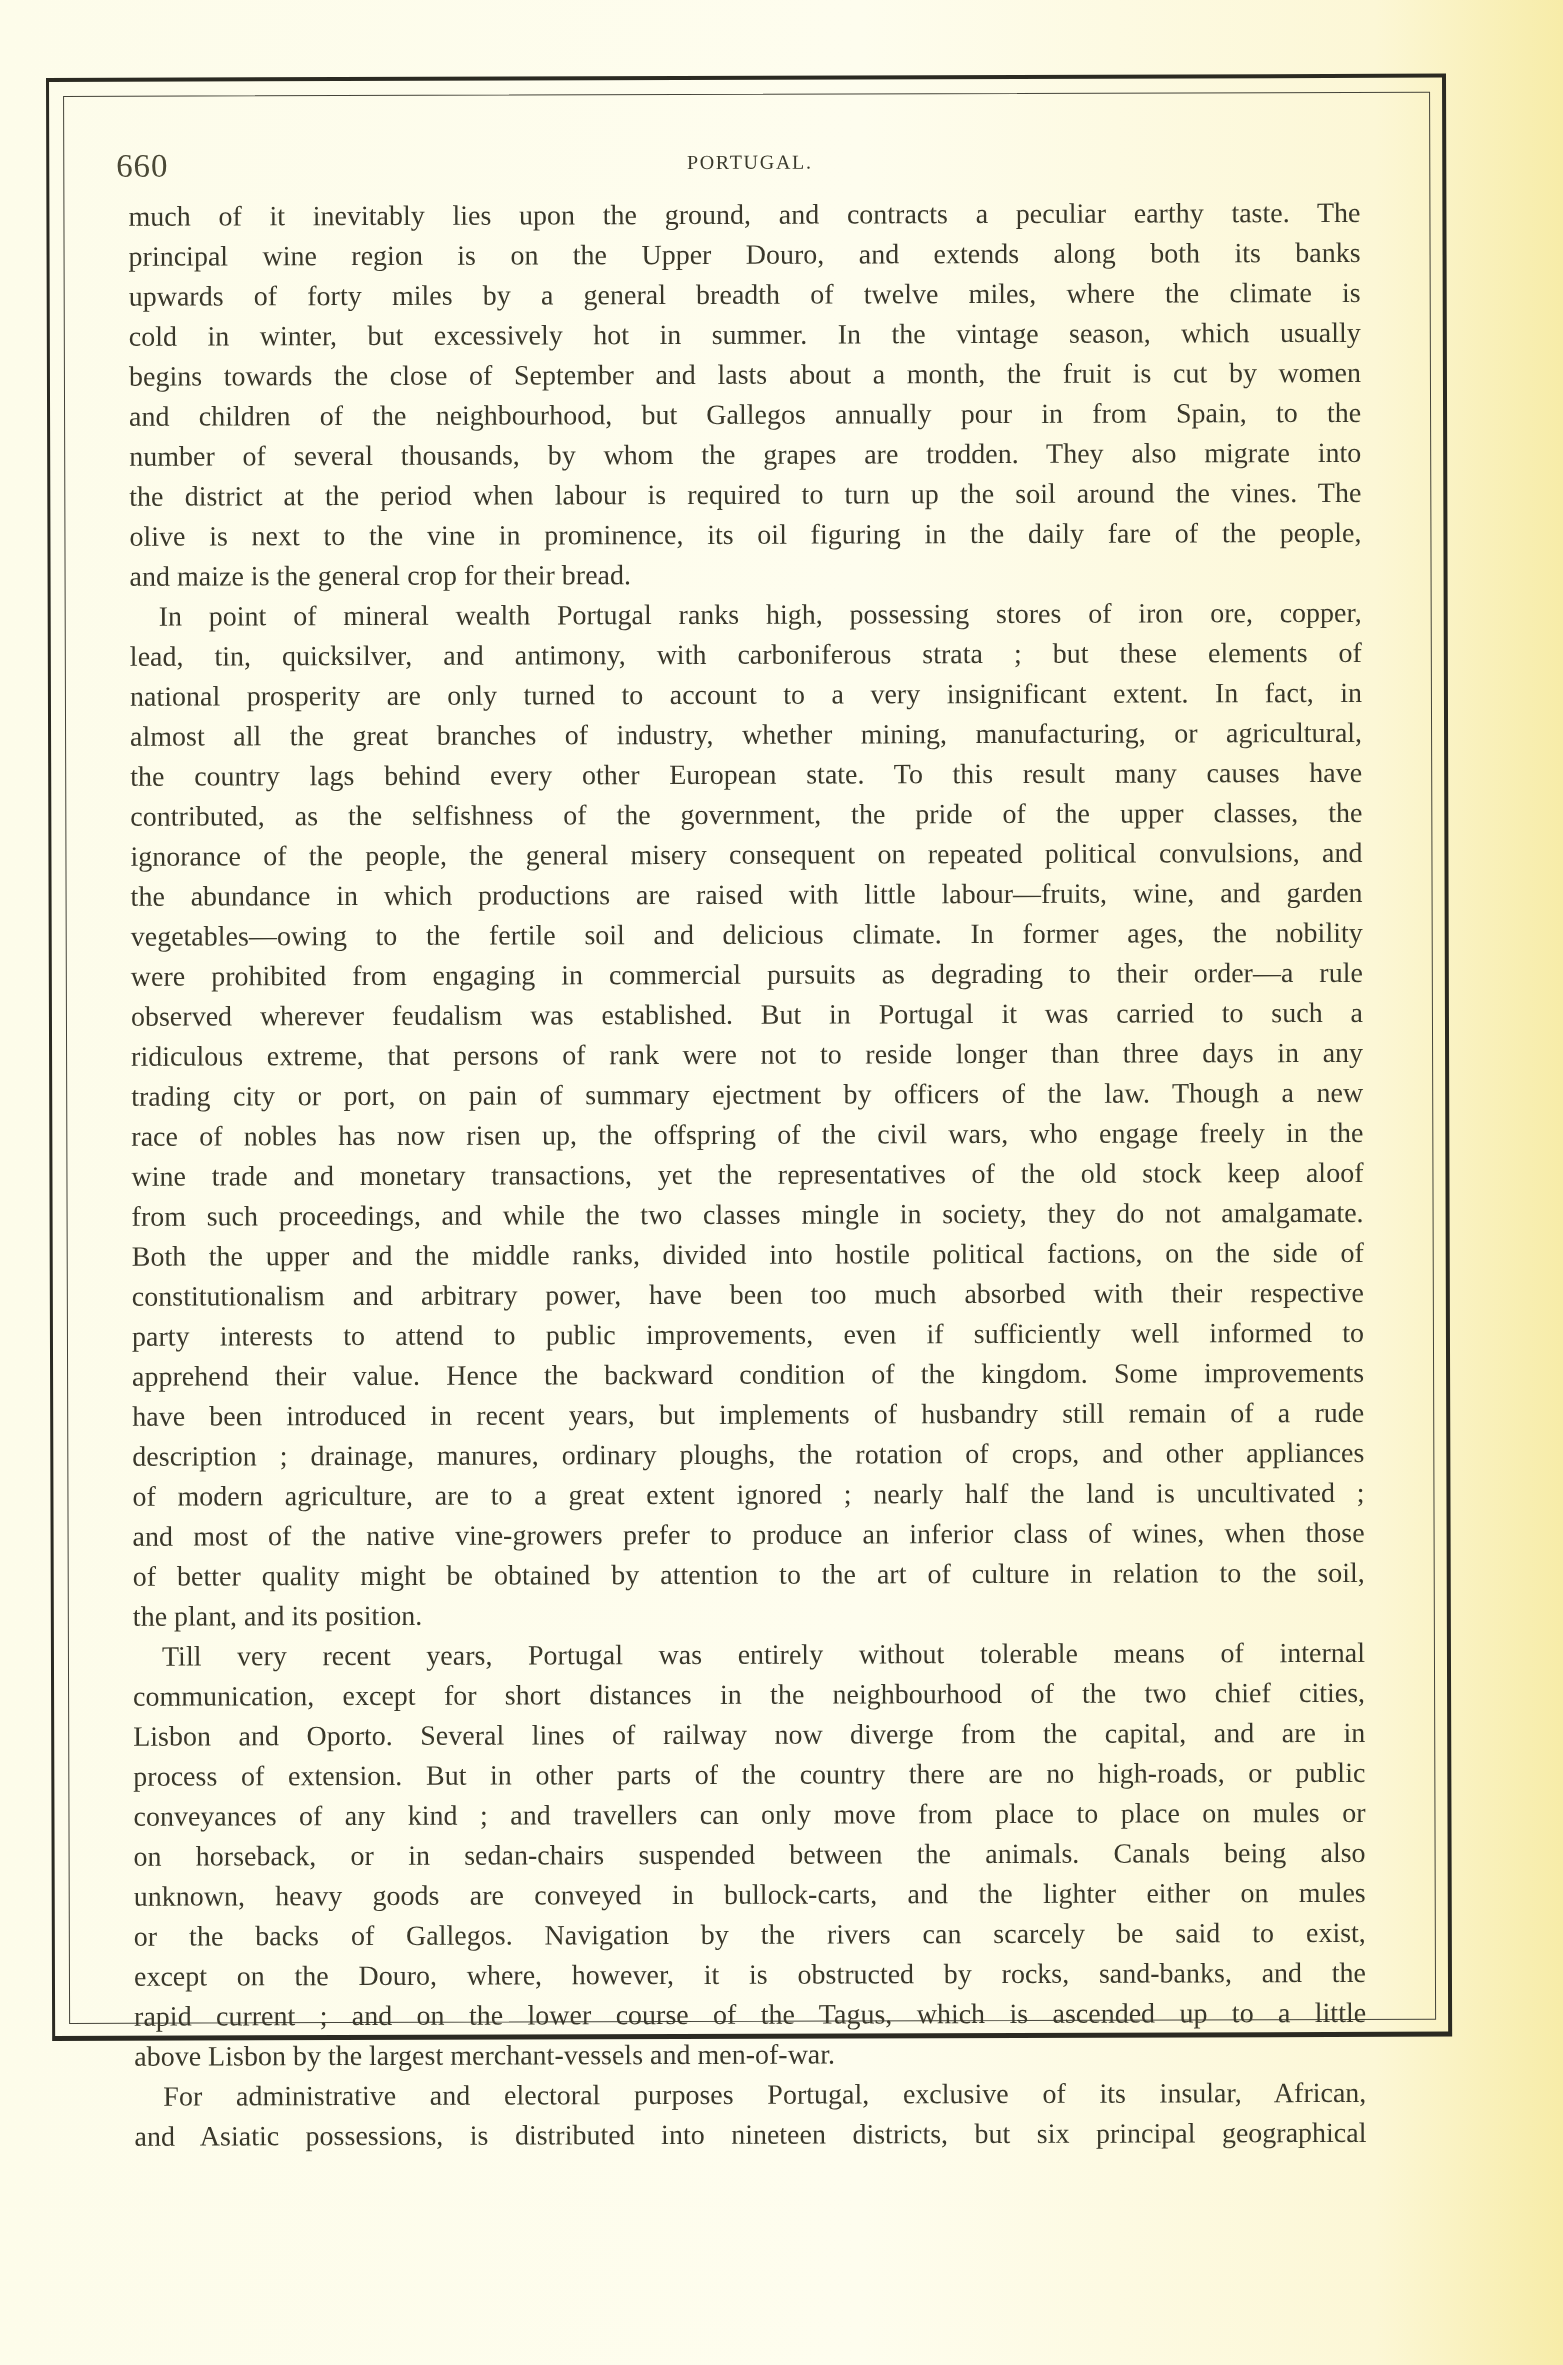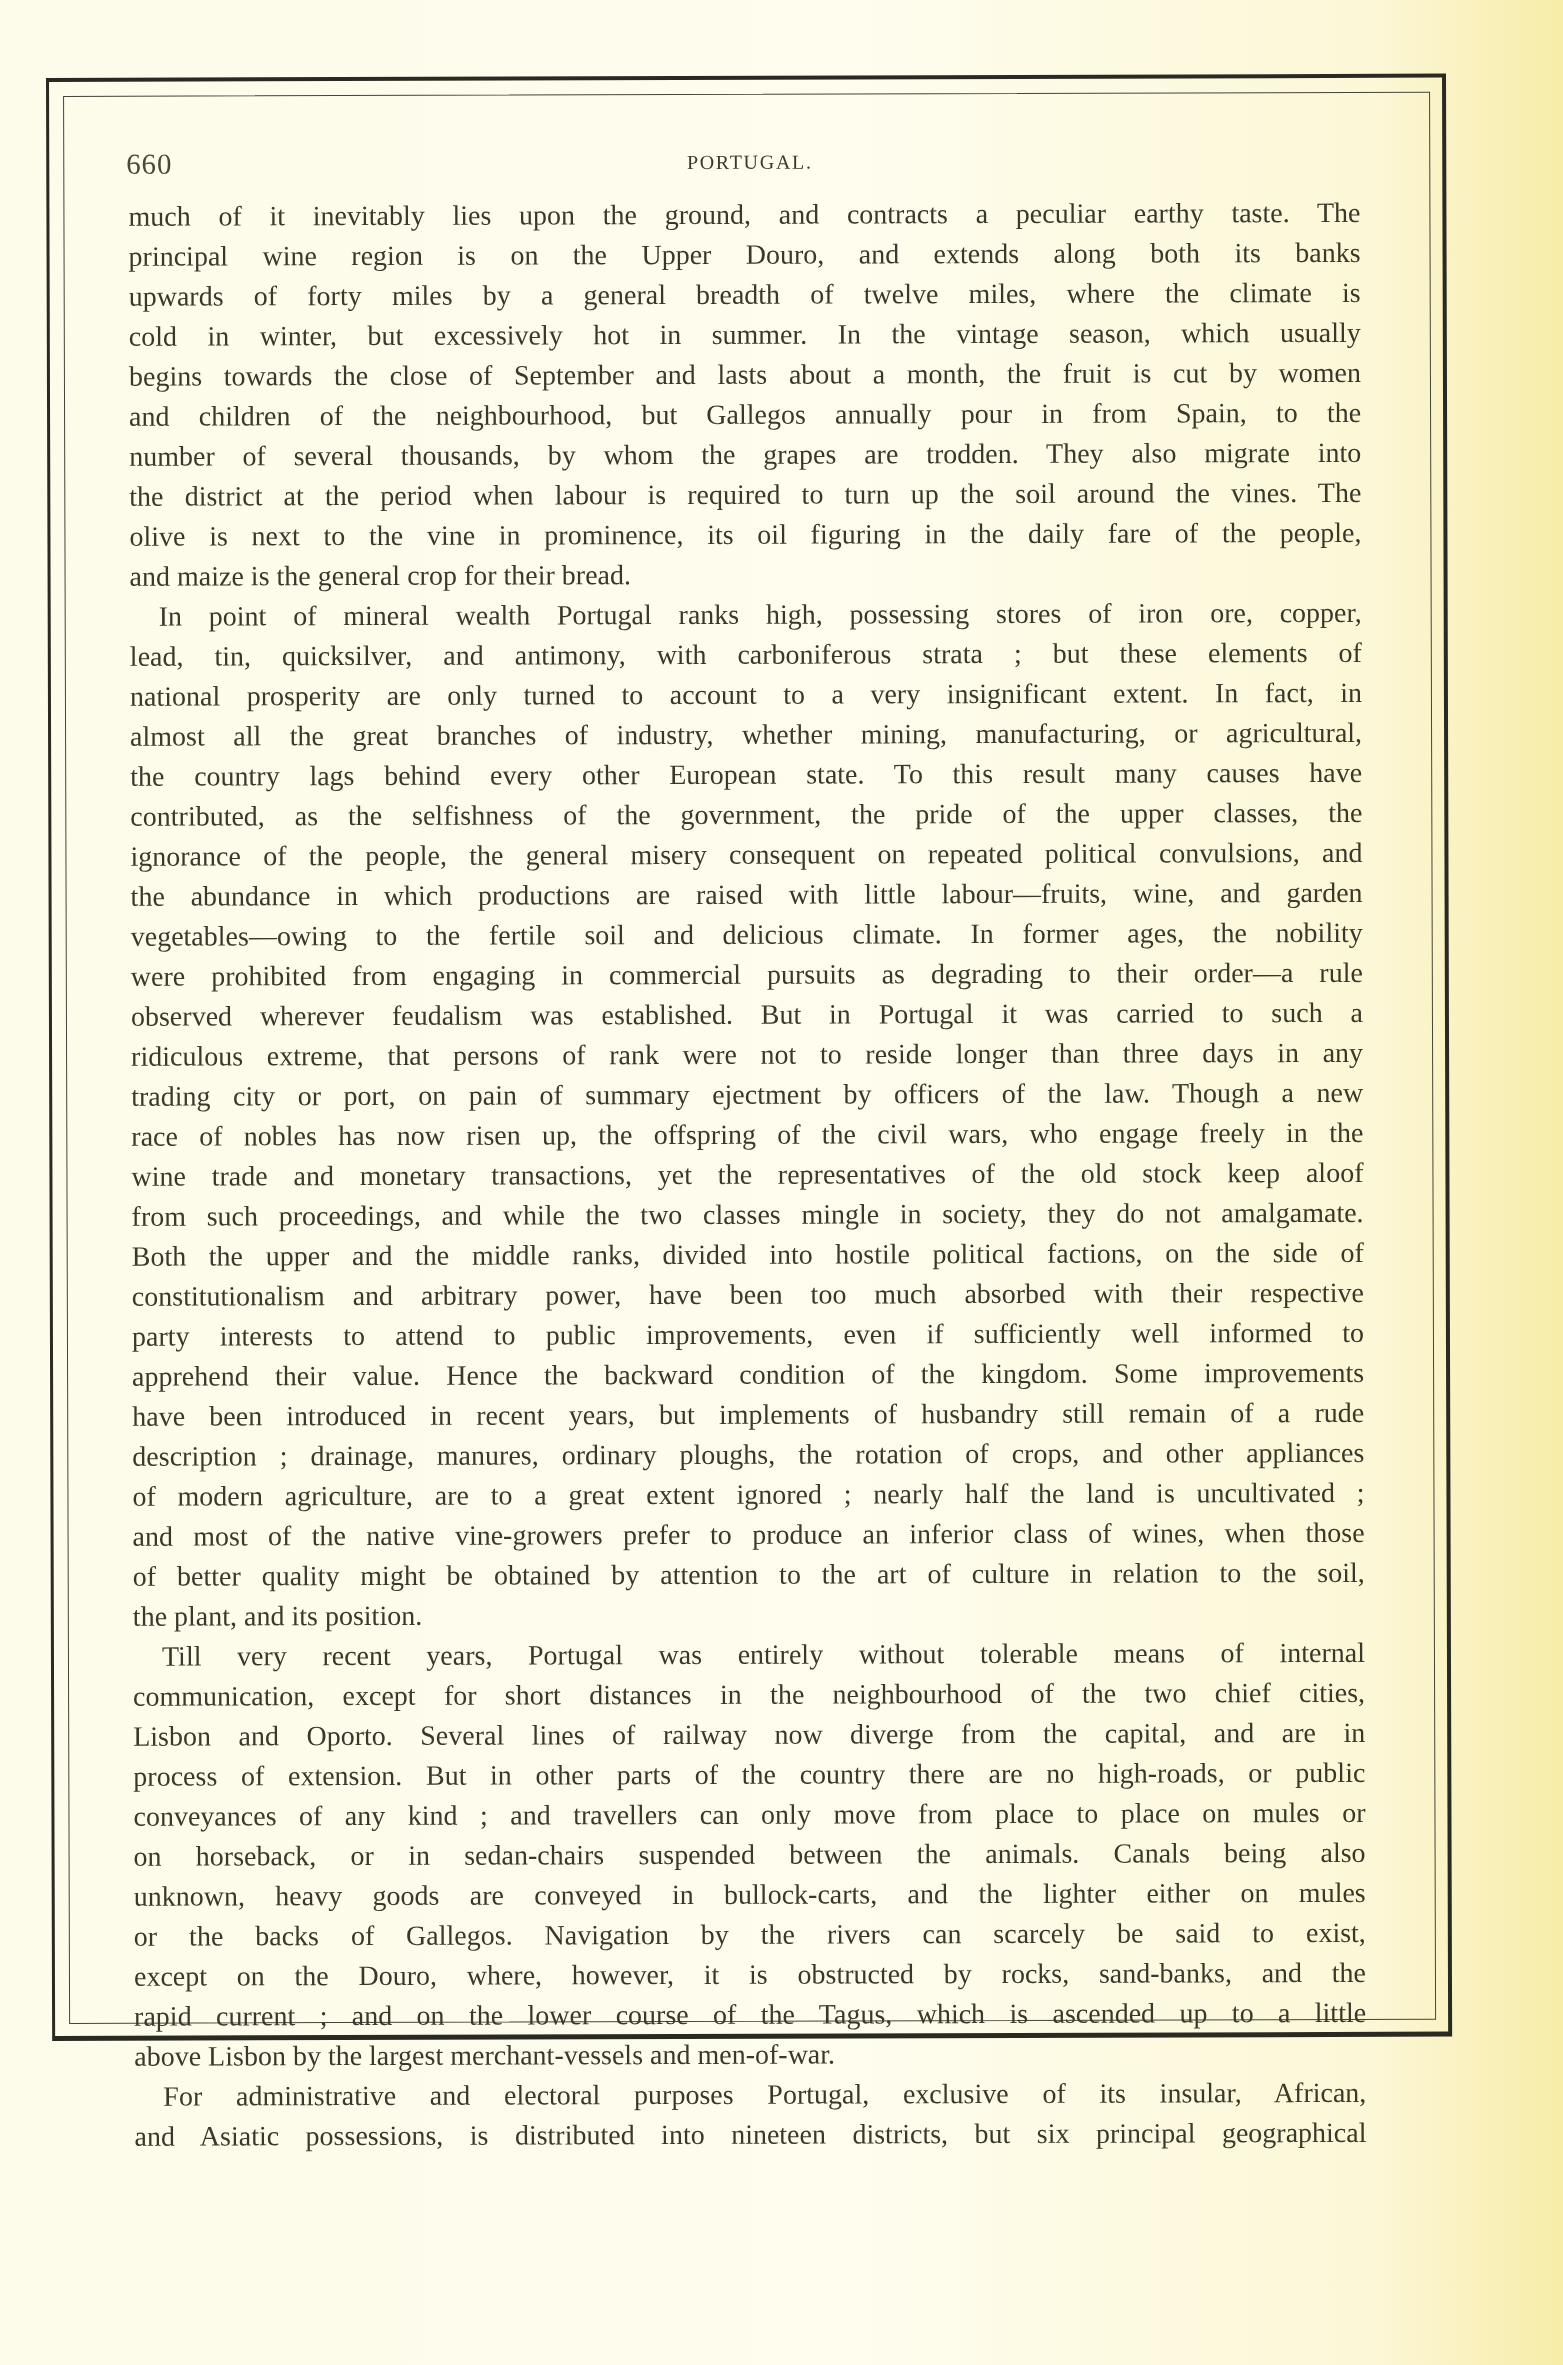--- a/index.html
+++ b/index.html
@@ -40,23 +40,23 @@
     }
     .running-head {
       position: absolute;
       left: 42px;
       right: 34px;
       top: 66px;
       height: 34px;
     }
     .page-number {
       position: absolute;
-      left: 35px;
+      left: 25px;
       top: 0;
-      font-size: 29px;
+      font-size: 33px;
       color: #4a4836;
       letter-spacing: 0.8px;
     }
     .section-title {
       position: absolute;
       left: 0;
       right: 0;
       top: 5px;
       text-align: center;
       font-size: 20px;

